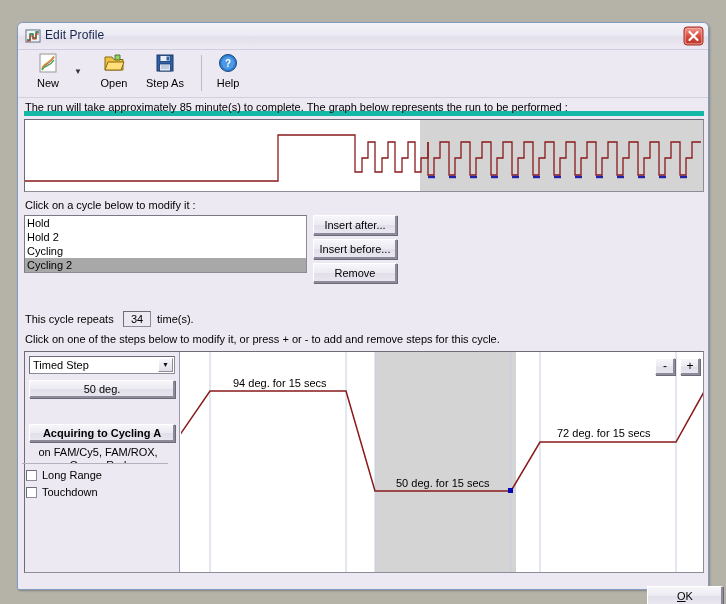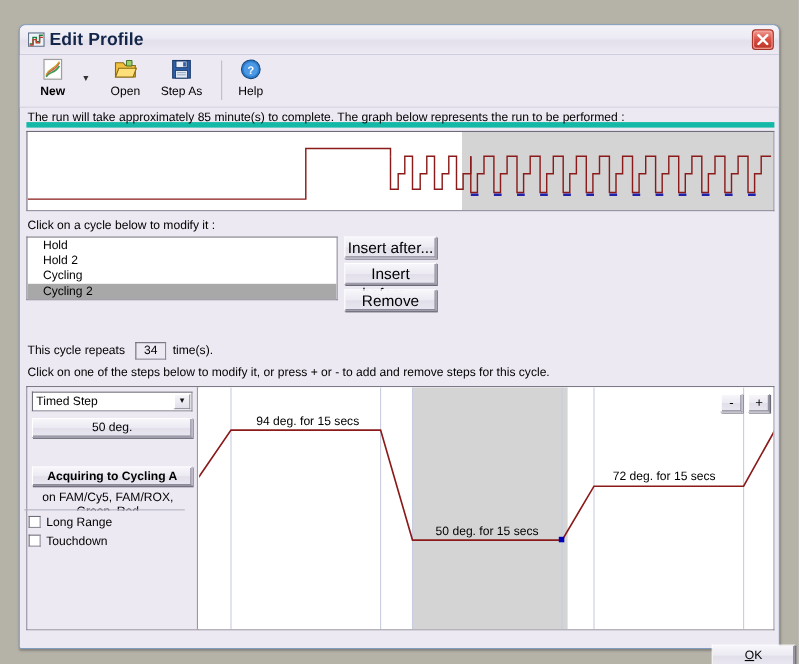--- a/index.html
+++ b/index.html
@@ -34,21 +34,21 @@
     background: linear-gradient(to bottom,#f4f3f8 0%, #eceaf3 45%, #e3e0ec 55%, #edeaf3 100%);
     border-radius: 5px 5px 0 0;
     border-bottom: 1px solid #cfcde0;
   }
   .title-icon {
     position: absolute; left: 7px; top: 5px;
     width: 16px; height: 16px;
   }
   .title-text {
     position: absolute; left: 27px; top: 5px;
-    font-size: 16px; font-weight: bold;
+    font-size: 12px; font-weight: normal;
     color: #13264a;
     letter-spacing: 0.1px;
   }
   .close-btn {
     position: absolute; right: 4px; top: 3px;
     width: 21px; height: 20px;
     cursor: pointer;
   }
 
   
@@ -120,38 +120,38 @@
     width: 283px; height: 58px;
     background: #fff;
     border: 1px solid #8e8b99;
     border-top-color: #7b7886;
     border-left-color: #7b7886;
     box-sizing: border-box;
     overflow: hidden;
   }
   .cyclelist .row {
     height: 14px; line-height: 14px;
-    padding-left: 14px;
+    padding-left: 2px;
     font-size: 11px;
     cursor: pointer;
     white-space: nowrap;
   }
   .cyclelist .row.sel {
     background: #a8a8a8;
     color: #000;
   }
 
   
   .btn {
     background: linear-gradient(to bottom,#f7f6fa 0%, #eceaf2 48%, #e2dfea 52%, #e9e7f0 100%);
     border: 1px solid #8f8c9b;
     border-top-color: #fff;
     border-left-color: #fff;
     box-shadow: inset -1px -1px 0 #8c8999, 1px 1px 0 #6d6a78;
-    font-size: 14px;
+    font-size: 11px;
     font-family: "Liberation Sans", sans-serif;
     text-align: center;
     cursor: pointer;
     color: #000;
     box-sizing: border-box;
   }
   .side-btn {
     position: absolute;
     left: 295px;
     width: 84px; height: 20px;
@@ -319,21 +319,21 @@
           <stop offset="100%" stop-color="#b52a1e"></stop>
         </linearGradient>
         <rect x="2.5" y="2.5" width="16" height="15" rx="2" fill="url(#closeg)" opacity="0.85"></rect>
         <path d="M6.5 6 L14.5 14 M14.5 6 L6.5 14" stroke="#ffffff" stroke-width="2.2" stroke-linecap="round"></path>
       </svg>
     </span>
   </div>
 
   <div class="toolbar">
 
-    <div class="tb-item" style="left:8px;font-weight:bold;">
+    <div class="tb-item" style="left:8px;">
       <span class="gl">
         <svg width="22" height="22" viewBox="0 0 22 22">
           <rect x="3" y="2" width="16" height="18" fill="#f7f7f7" stroke="#9a9a9a" stroke-width="1"></rect>
           <rect x="4.5" y="3.5" width="13" height="15" fill="#ffffff"></rect>
           <path d="M5 17 C8 10, 12 14, 17 5" fill="none" stroke="#d05a4f" stroke-width="1.4"></path>
           <path d="M5 18 C8 12, 12 16, 17 8" fill="none" stroke="#3f9c52" stroke-width="1.4"></path>
           <path d="M5 16 C8 9, 12 12, 17 4" fill="none" stroke="#c9a227" stroke-width="1.1"></path>
         </svg>
       </span>
       <span class="lbl">New</span>

